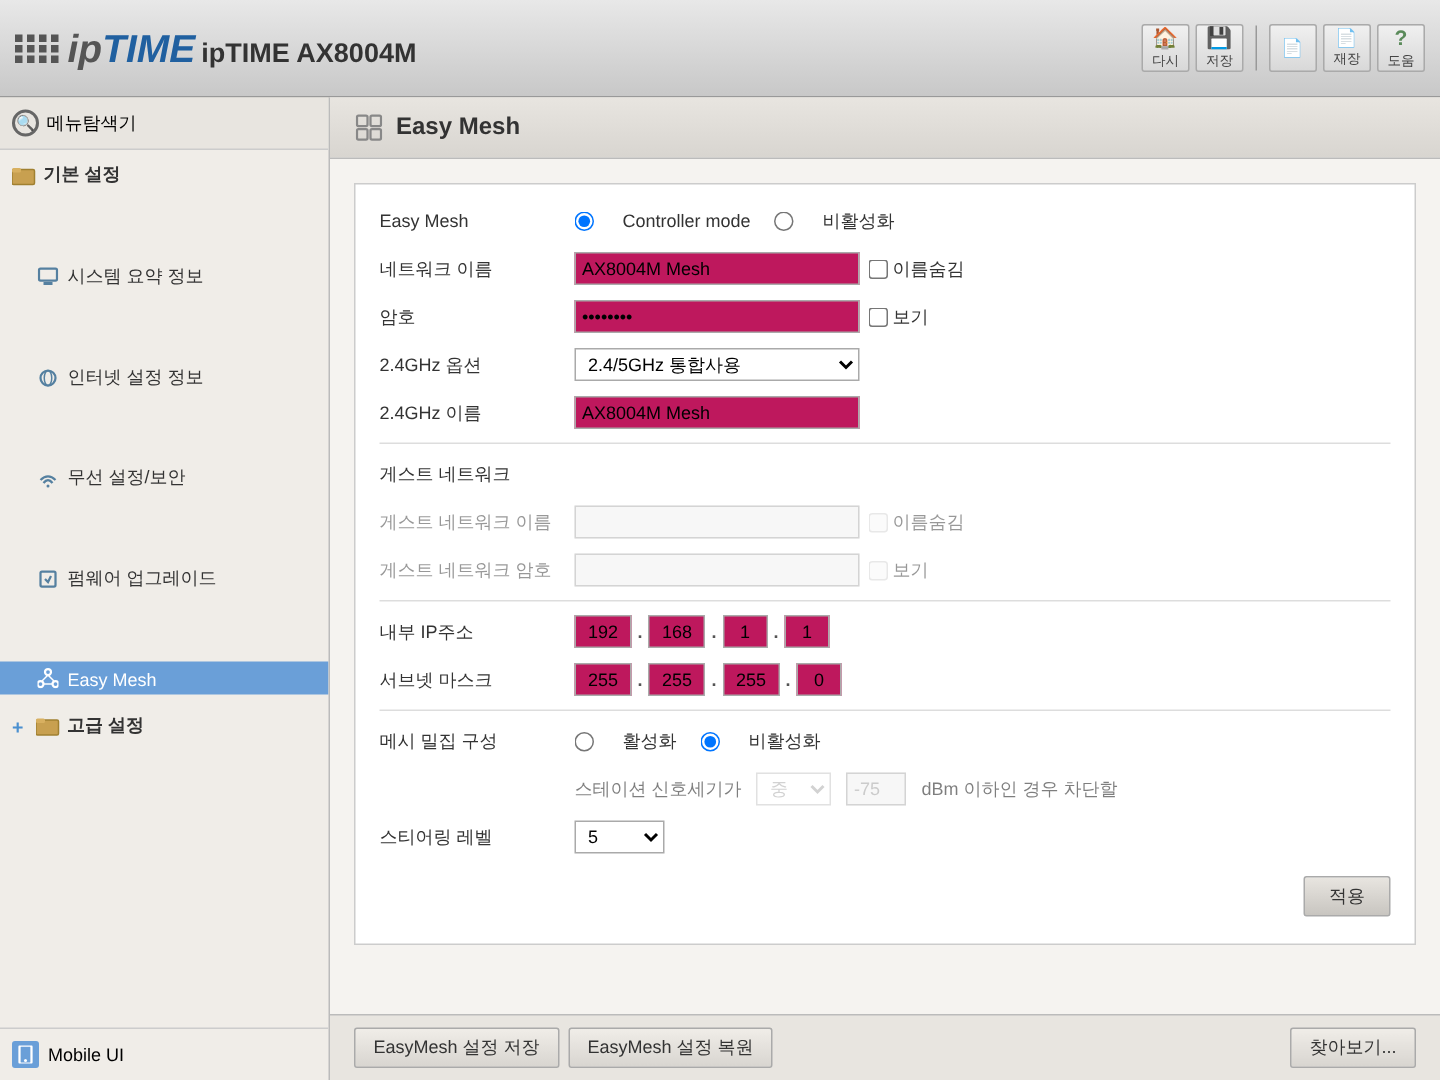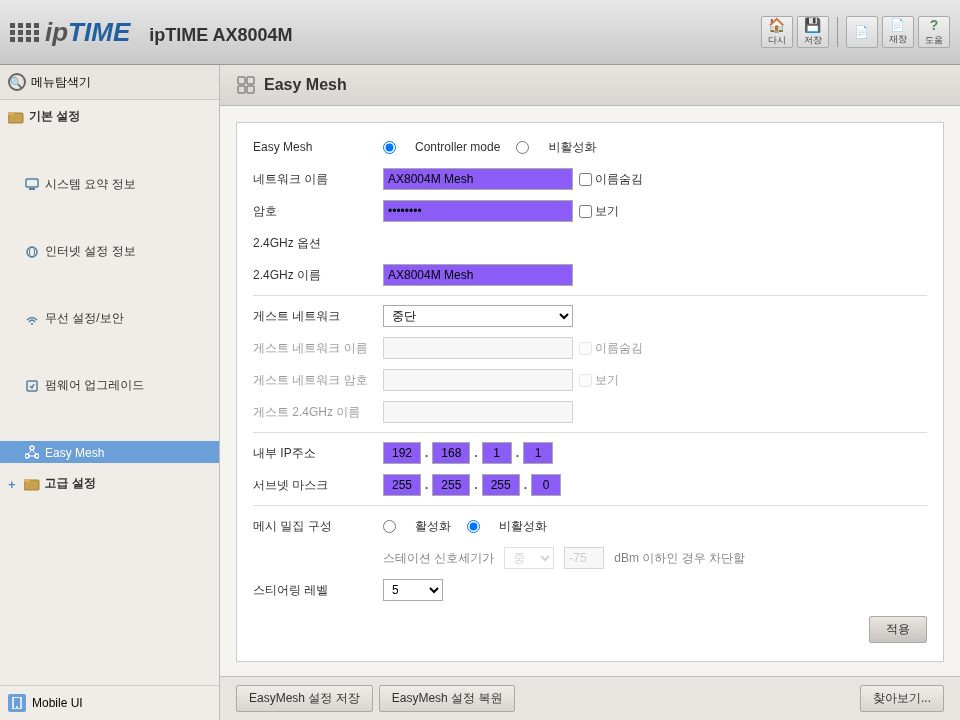--- a/index.html
+++ b/index.html
@@ -34,21 +34,21 @@
     .content-header { background: linear-gradient(to bottom, #e8e5e0, #d8d5d0); padding: 10px 16px; border-bottom: 1px solid #bbb; display: flex; align-items: center; gap: 8px; }
     .content-header-icon { width: 20px; height: 20px; display: flex; align-items: center; justify-content: center; }
     .content-title { font-size: 16px; font-weight: bold; color: #333; }
     .content-body { padding: 16px; flex: 1; overflow-y: auto; }
 
     
     .form-section { background: white; border: 1px solid #ccc; padding: 12px 16px; margin-bottom: 12px; }
     .form-row { display: flex; align-items: center; margin-bottom: 8px; min-height: 24px; }
     .form-label { width: 130px; color: #333; font-size: 12px; flex-shrink: 0; }
     .form-control { flex: 1; display: flex; align-items: center; gap: 6px; }
-    input[type="text"], input[type="password"] { border: 1px solid #aaa; padding: 2px 4px; font-size: 12px; height: 22px; background: #8b5cf6; }
+    input[type="text"], input[type="password"] { border: 1px solid #aaa; padding: 2px 4px; font-size: 12px; height: 22px; background: #be185d; }
     input[type="text"]:disabled { background: #f0f0f0; color: #999; }
     .input-wide { width: 190px; }
     select { border: 1px solid #aaa; padding: 2px 4px; font-size: 12px; height: 22px; background: white; cursor: pointer; }
     .select-wide { width: 190px; }
     .checkbox-label { display: flex; align-items: center; gap: 3px; cursor: pointer; font-size: 12px; color: #333; }
     input[type="checkbox"] { cursor: pointer; }
     input[type="radio"] { cursor: pointer; }
     .radio-label { display: flex; align-items: center; gap: 19px; cursor: pointer; font-size: 12px; color: #333; }
     .radio-group { display: flex; gap: 16px; align-items: center; }
 
@@ -95,21 +95,21 @@
       <div class="grid-dot"></div>
         <div class="grid-dot"></div>
         <div class="grid-dot"></div>
         <div class="grid-dot"></div>
     </div>
     <div style="display:flex; align-items:baseline; gap:0;">
       <span style="font-size:26px; font-weight:bold; font-style:italic; color:#555;">ip</span>
       <span style="font-size:26px; font-weight:bold; font-style:italic; color:#2060a0;">T</span>
       <span style="font-size:26px; font-weight:bold; font-style:italic; color:#2060a0;">I</span>
       <span style="font-size:26px; font-weight:bold; font-style:italic; color:#2060a0;">ME</span>
-      <span style="font-size:18px; font-weight:bold; color:#333; margin-left:19px;">ipTIME AX8004M</span>
+      <span style="font-size:18px; font-weight:bold; color:#333; margin-left:4px;">ipTIME AX8004M</span>
     </div>
   </div>
   <div class="top-icons">
     <div class="top-icon-btn">
       <span style="font-size:14px;">🏠</span>
       <span class="top-icon-label">다시</span>
     </div>
     <div class="top-icon-btn">
       <span style="font-size:14px;">💾</span>
       <span class="top-icon-label">저장</span>
@@ -280,39 +280,40 @@
             <input type="password" class="input-wide" value="12345678" style="">
             <label class="checkbox-label">
               <input type="checkbox" style="">
               <span>보기</span>
             </label>
           </div>
         </div>
 
         <div class="form-row">
           <div class="form-label">2.4GHz 옵션</div>
+          <div class="form-control">
+            <select class="select-wide">
+              <option>2.4/5GHz 통합사용</option>
+              <option>2.4GHz만 사용</option>
+              <option>5GHz만 사용</option>
+            </select>
+          </div>
         </div>
 
         <div class="form-row">
           <div class="form-label">2.4GHz 이름</div>
           <div class="form-control">
             <input type="text" class="input-wide" value="AX8004M Mesh" style="">
           </div>
         </div>
 
         <div class="separator"></div>
 
         <div class="form-row">
           <div class="form-label">게스트 네트워크</div>
-          <div class="form-control">
-            <select class="select-wide">
-              <option>중단</option>
-              <option>사용</option>
-            </select>
-          </div>
         </div>
 
         <div class="form-row row-disabled">
           <div class="form-label">게스트 네트워크 이름</div>
           <div class="form-control">
             <input type="text" class="input-wide" disabled="" style="">
             <label class="checkbox-label">
               <input type="checkbox" disabled="" style="">
               <span>이름숨김</span>
             </label>
@@ -323,26 +324,20 @@
           <div class="form-label">게스트 네트워크 암호</div>
           <div class="form-control">
             <input type="text" class="input-wide" disabled="" style="">
             <label class="checkbox-label">
               <input type="checkbox" disabled="" style="">
               <span>보기</span>
             </label>
           </div>
         </div>
 
-        <div class="form-row row-disabled">
-          <div class="form-label">게스트 2.4GHz 이름</div>
-          <div class="form-control">
-            <input type="text" class="input-wide" disabled="" style="">
-          </div>
-        </div>
 
         <div class="separator"></div>
 
         <div class="form-row">
           <div class="form-label">내부 IP주소</div>
           <div class="form-control">
             <div class="ip-group">
               <input type="text" class="ip-octet" value="192" style="">
               <span class="ip-dot">.</span>
               <input type="text" class="ip-octet" value="168" style="">

